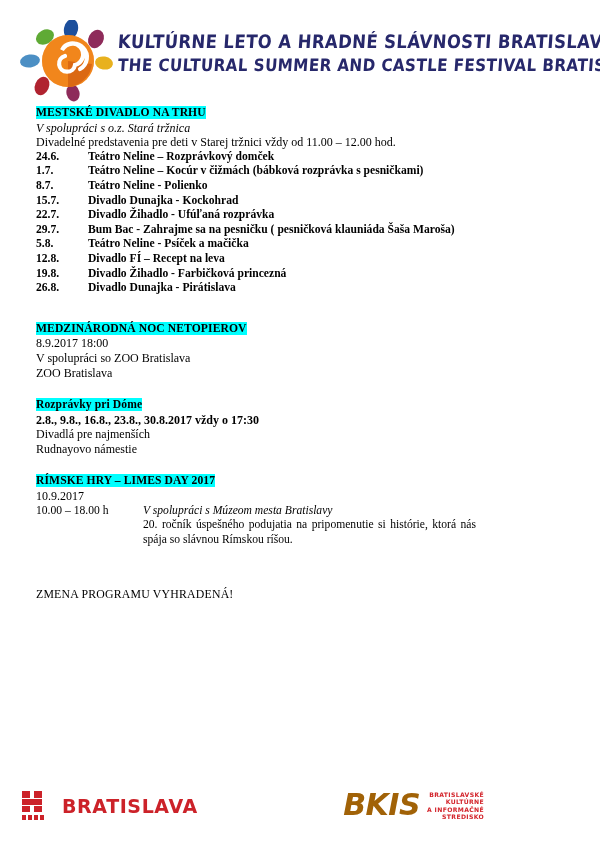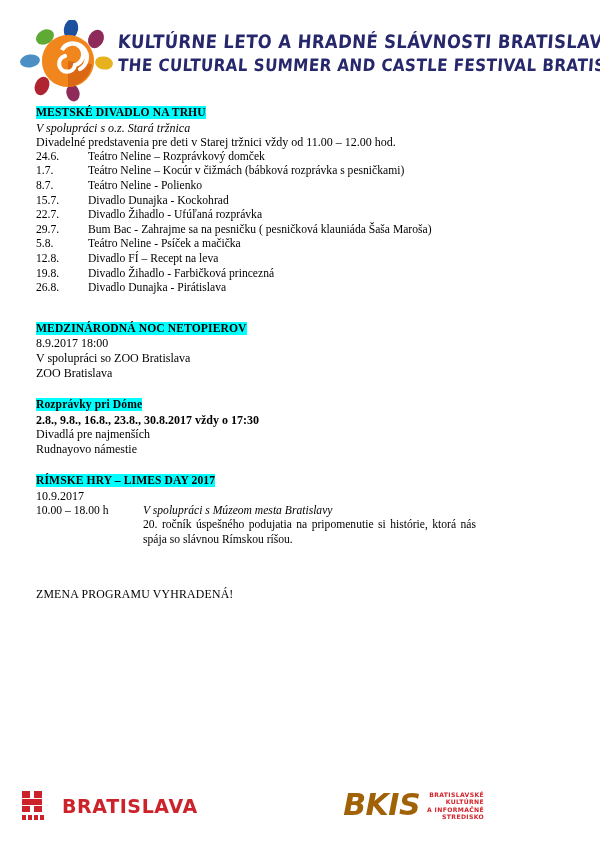--- a/index.html
+++ b/index.html
@@ -88,20 +88,21 @@
   .line.bold { font-weight: bold; }
   .line.indent { }
 
   
   .prow {
     margin-left: 36px;
     font-size: 11.6px;
     line-height: 14.6px;
     white-space: nowrap;
     display: flex;
+    font-weight: bold;
   }
   .prow .date { width: 52px; flex: 0 0 52px; }
   .prow .what { flex: 1 1 auto; }
 
   
   .trow {
     margin-left: 36px;
     font-size: 11.6px;
     line-height: 14.6px;
     display: flex;

